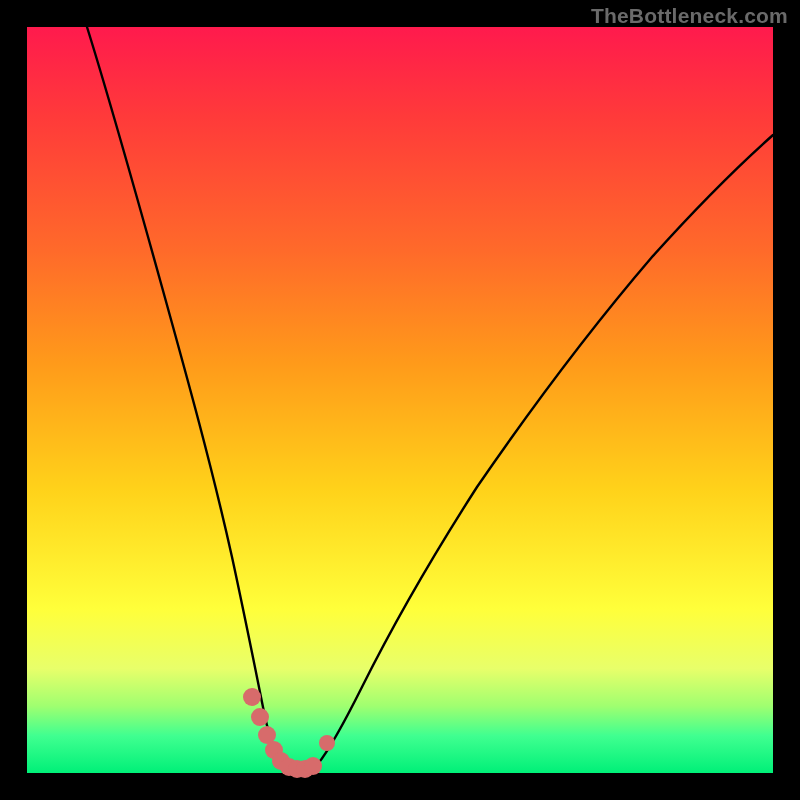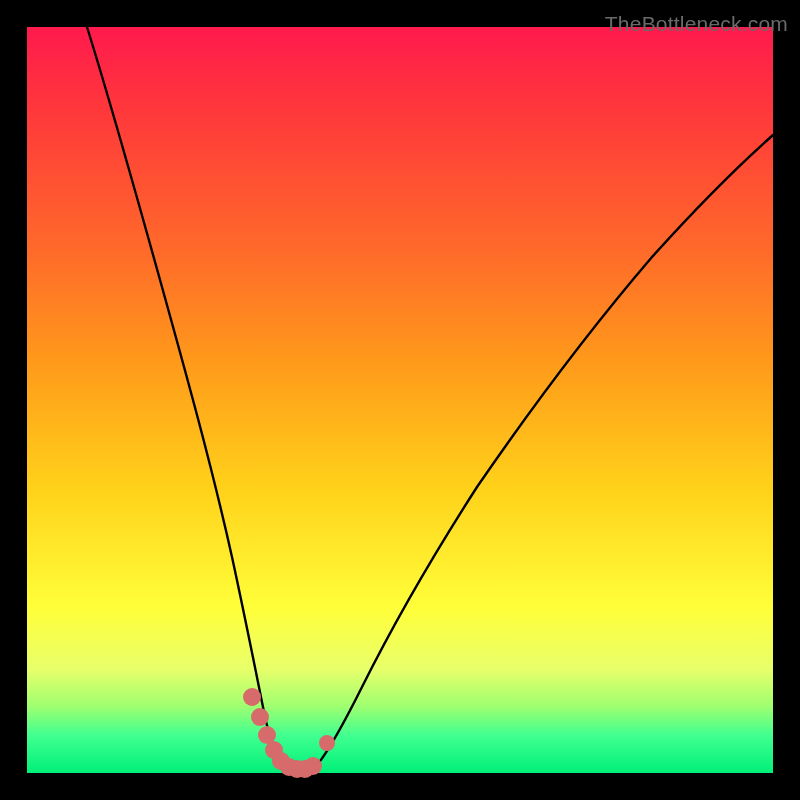--- a/index.html
+++ b/index.html
@@ -35,26 +35,26 @@
       #ffd21a 62%,
       #ffff3a 78%,
       #e8ff6a 86%,
       #a0ff70 91%,
       #40ff90 95%,
       #00f078 100%
     );
   }
   .watermark {
     position: absolute;
-    top: 12px;
+    top: 4px;
     right: 12px;
     color: #6a6a6a;
     font-size: 21px;
     letter-spacing: 0.2px;
-    font-weight: 400;
+    font-weight: 700;
     user-select: none;
   }
   svg.curve {
     position: absolute;
     left: 0;
     top: 0;
     width: 746px;
     height: 746px;
     overflow: visible;
   }

